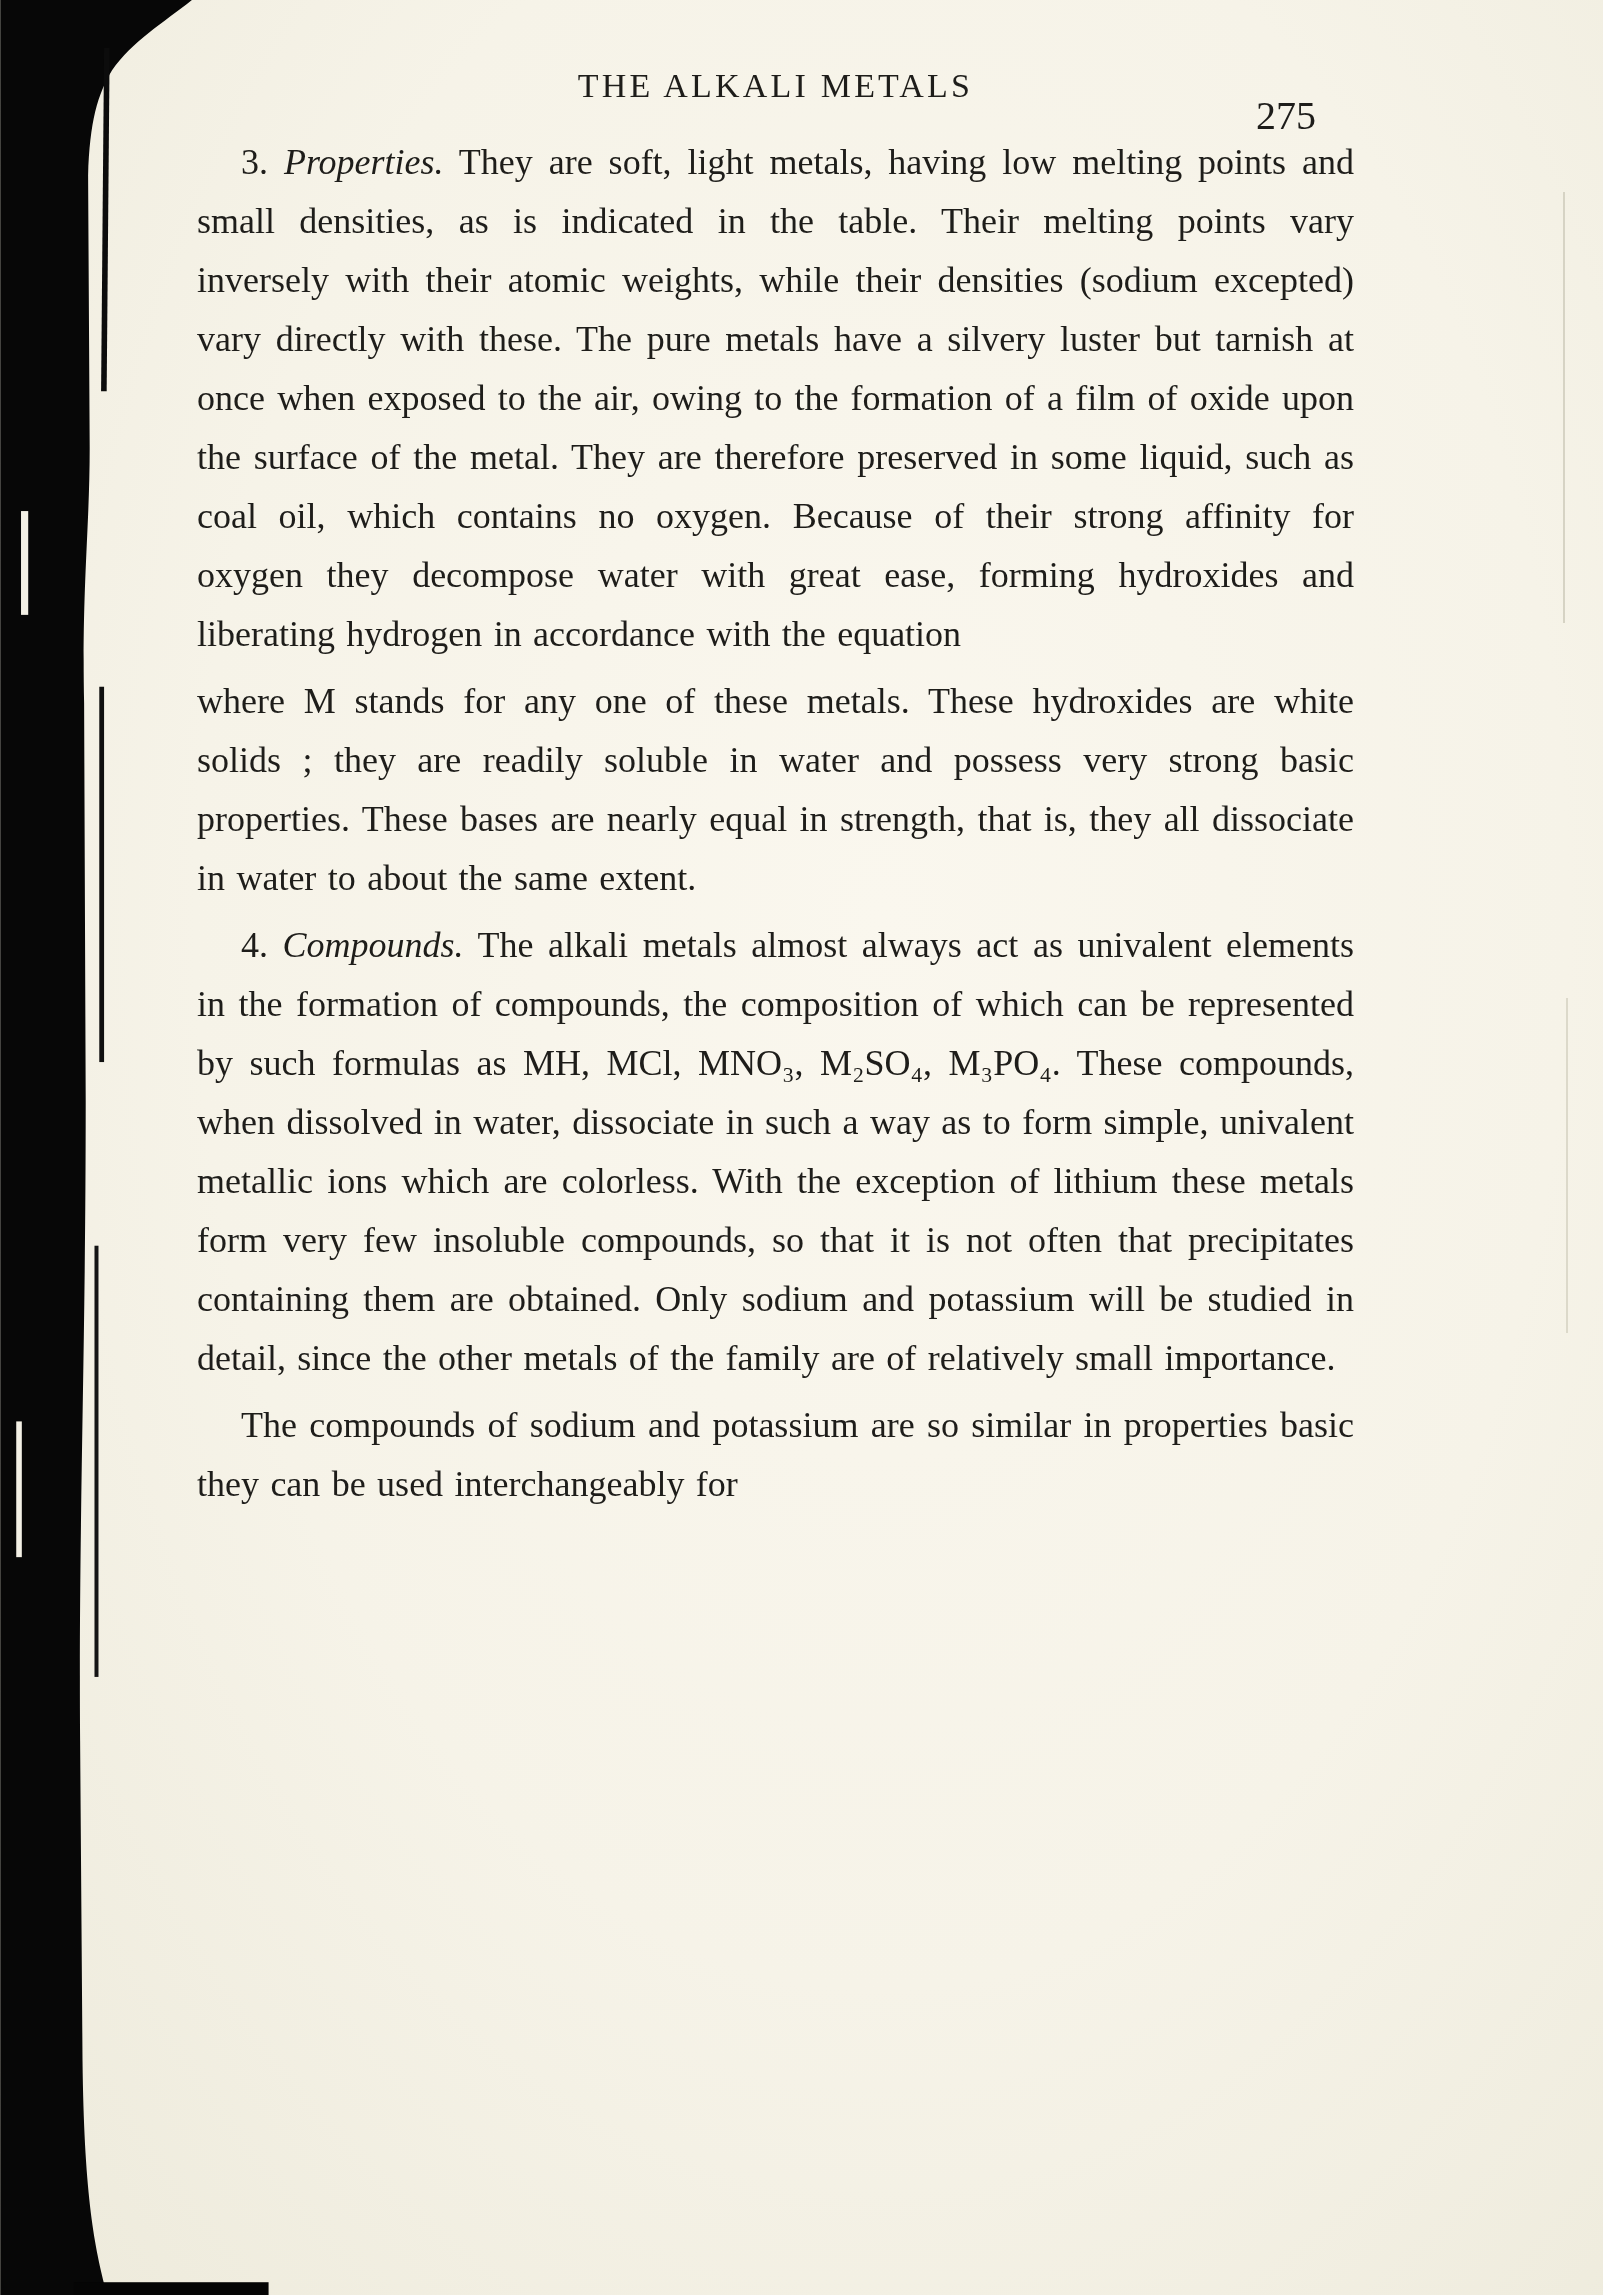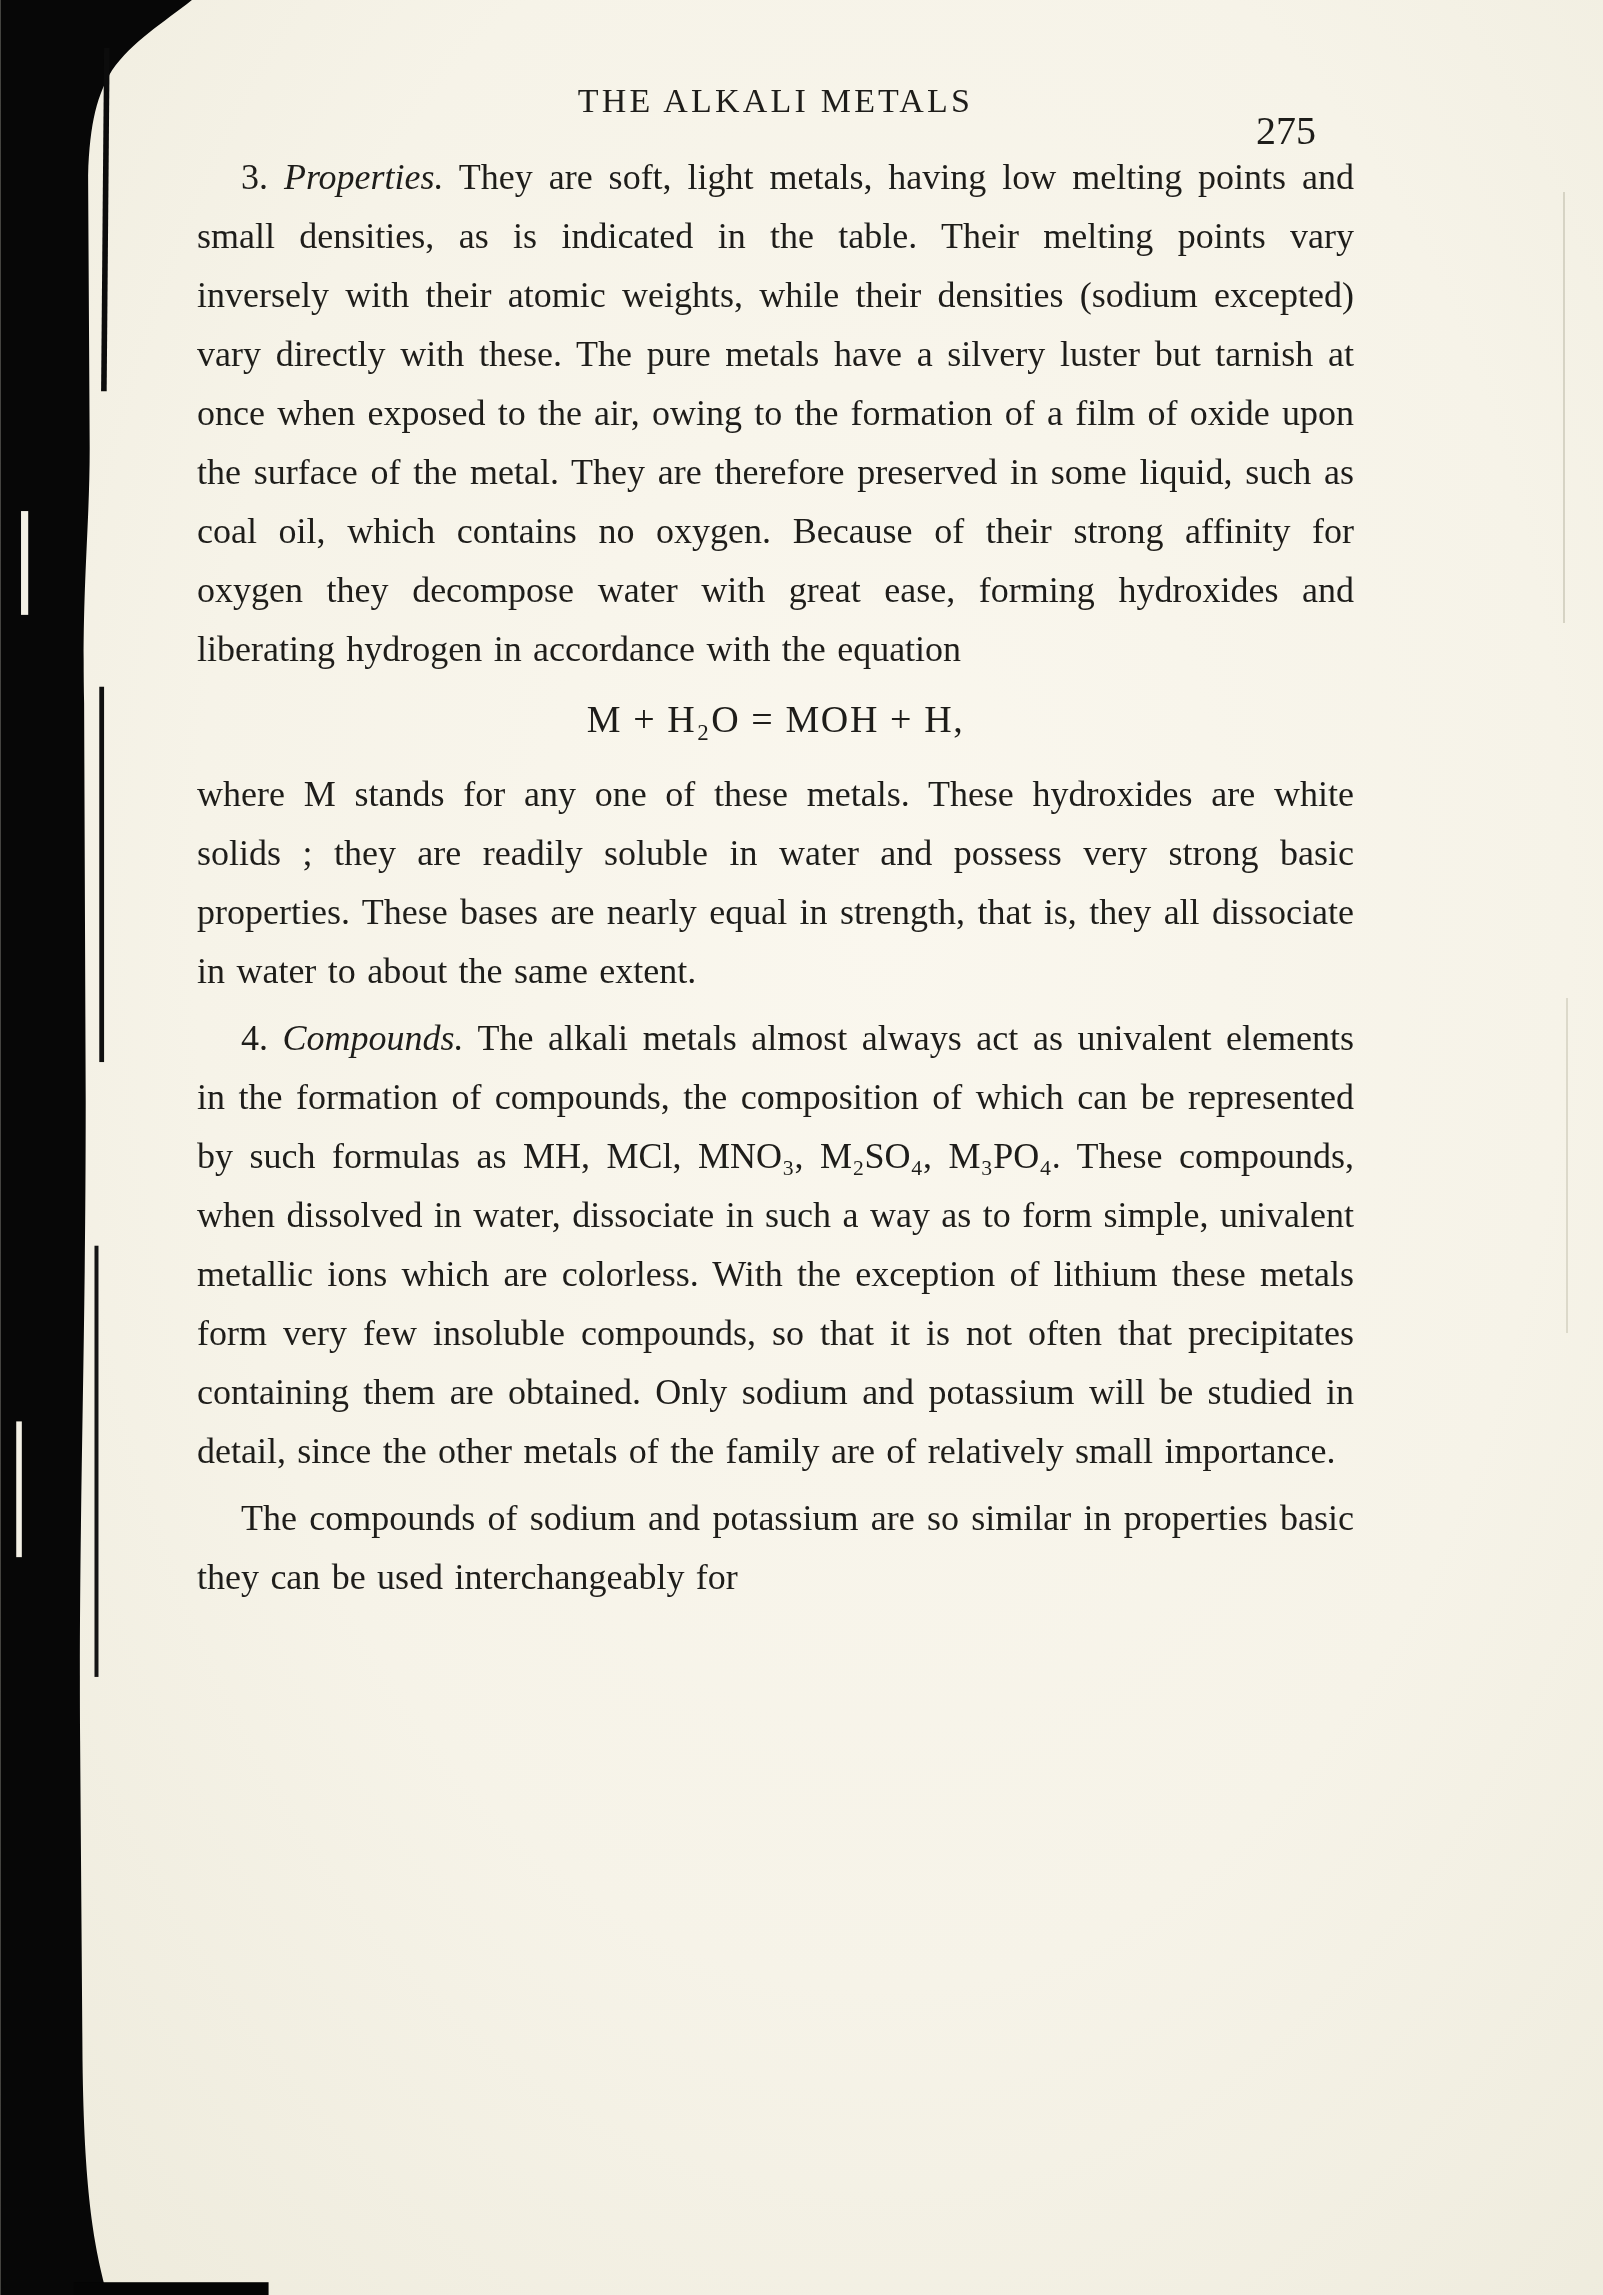--- a/index.html
+++ b/index.html
@@ -35,21 +35,21 @@
     position: absolute;
     right: 35px;
     top: 998px;
     width: 1.6px;
     height: 335px;
     background: #dcd9ca;
   }
   .page-content {
     position: absolute;
     left: 189px;
-    top: 77px;
+    top: 62px;
     width: 1173px;
   }
   .header {
     position: relative;
     height: 53px;
     margin-bottom: 17.6px;
   }
   .title {
     position: absolute;
     left: 50%;
@@ -118,21 +118,20 @@
   </div>
 
   <div class="body-text">
 
     <p class="indent">
       <span>3.</span>
       <span class="lead">Properties.</span>
       <span>They are soft, light metals, having low melting points and small densities, as is indicated in the table. Their melting points vary inversely with their atomic weights, while their densities (sodium excepted) vary directly with these. The pure metals have a silvery luster but tarnish at once when exposed to the air, owing to the formation of a film of oxide upon the surface of the metal. They are therefore preserved in some liquid, such as coal oil, which contains no oxygen. Because of their strong affinity for oxygen they decompose water with great ease, forming hydroxides and liberating hydrogen in accordance with the equation</span>
     </p>
 
-    <div class="equation">M + H₂O = MOH + H,</div>
 
     <p>where M stands for any one of these metals. These hydroxides are white solids ; they are readily soluble in water and possess very strong basic properties. These bases are nearly equal in strength, that is, they all dissociate in water to about the same extent.</p>
 
     <p class="indent">
       <span>4.</span>
       <span class="lead">Compounds.</span>
       <span>The alkali metals almost always act as univalent elements in the formation of compounds, the composition of which can be represented by such formulas as MH, MCl, MNO₃, M₂SO₄, M₃PO₄. These compounds, when dissolved in water, dissociate in such a way as to form simple, univalent metallic ions which are colorless. With the exception of lithium these metals form very few insoluble compounds, so that it is not often that precipitates containing them are obtained. Only sodium and potassium will be studied in detail, since the other metals of the family are of relatively small importance.</span>
     </p>
 
     <p class="indent">The compounds of sodium and potassium are so similar in properties basic they can be used interchangeably for</p>

